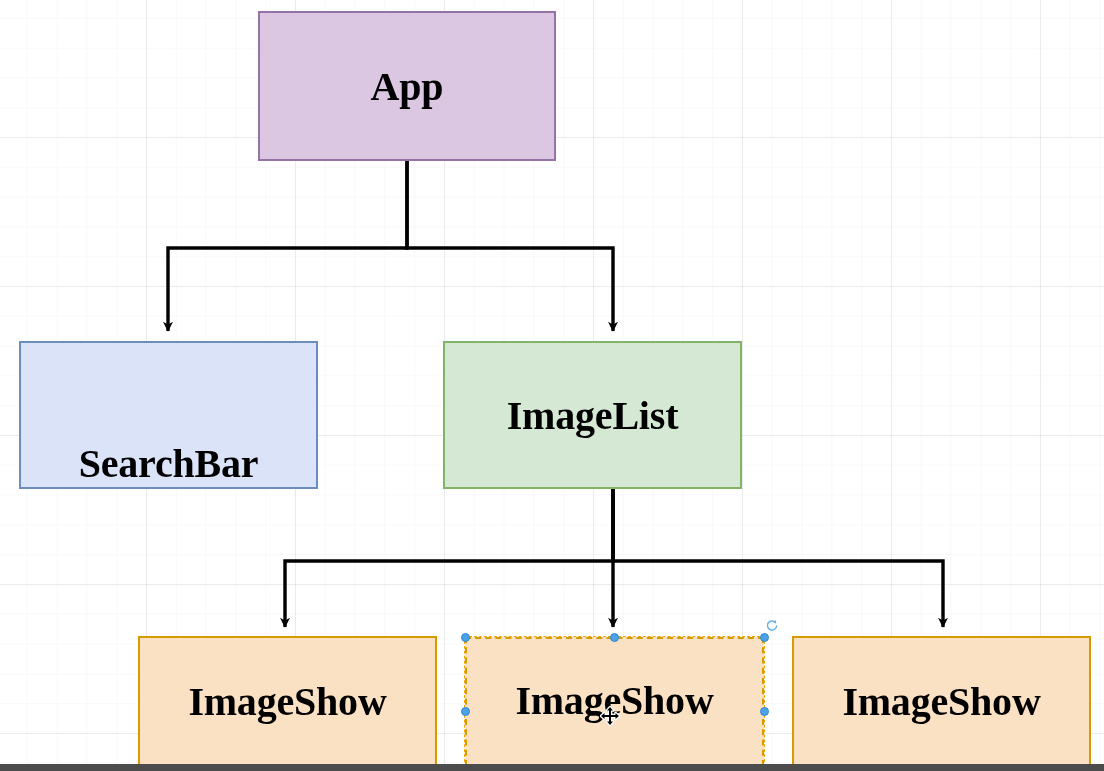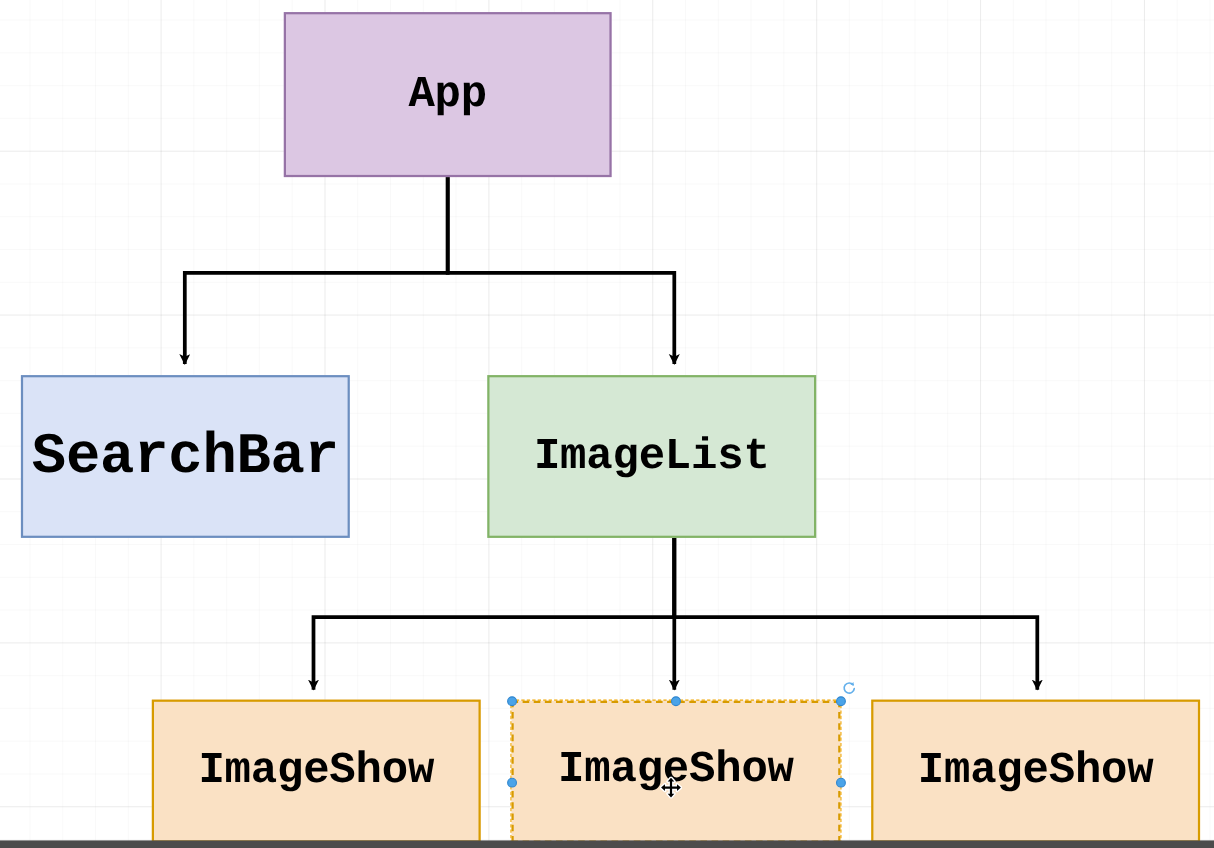--- a/index.html
+++ b/index.html
@@ -13,21 +13,21 @@
     height: 771px;
     overflow: hidden;
     background-color: #ffffff;
     background-image:
       linear-gradient(to right, rgba(0,0,0,0.055) 1px, transparent 1px),
       linear-gradient(to bottom, rgba(0,0,0,0.055) 1px, transparent 1px),
       linear-gradient(to right, rgba(0,0,0,0.022) 1px, transparent 1px),
       linear-gradient(to bottom, rgba(0,0,0,0.022) 1px, transparent 1px);
     background-size: 149px 149px, 149px 149px, 29.8px 29.8px, 29.8px 29.8px;
     background-position: -3px -12px, -3px -12px, -3px -12px, -3px -12px;
-    font-family: Liberation Mono, monospace;
+    font-family: Liberation Serif, serif;
     cursor: default;
   }
   #edges {
     position: absolute;
     left: 0; top: 0;
     width: 1104px;
     height: 771px;
     pointer-events: none;
   }
   .node {
@@ -47,21 +47,22 @@
   .node-app {
     left: 258px; top: 11px; width: 298px; height: 150px;
     background: #dcc7e3;
     border-color: #9673a6;
     font-size: 40px;
   }
   .node-searchbar {
     left: 19px; top: 341px; width: 299px; height: 148px;
     background: #dae3f7;
     border-color: #6c8ebf;
-    font-size: 52px;
+    font-size: 40px;
+    align-items: flex-end;
   }
   .node-imagelist {
     left: 443px; top: 341px; width: 299px; height: 148px;
     background: #d5e8d4;
     border-color: #82b366;
     font-size: 40px;
   }
   .node-imageshow {
     background: #fae1c4;
     border-color: #d79b00;

